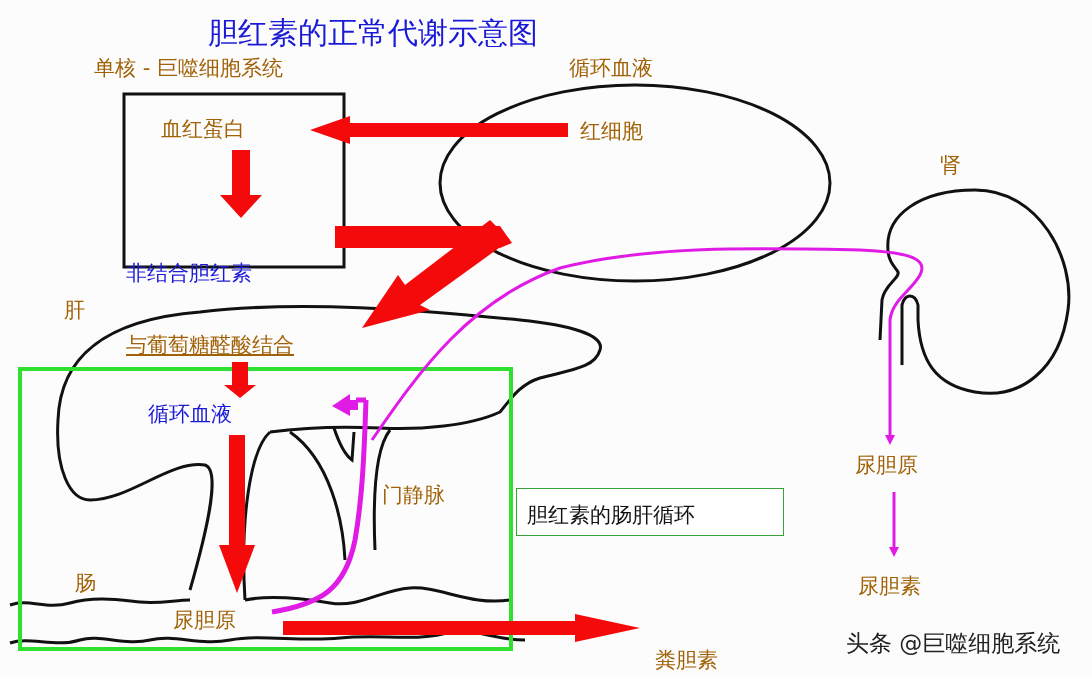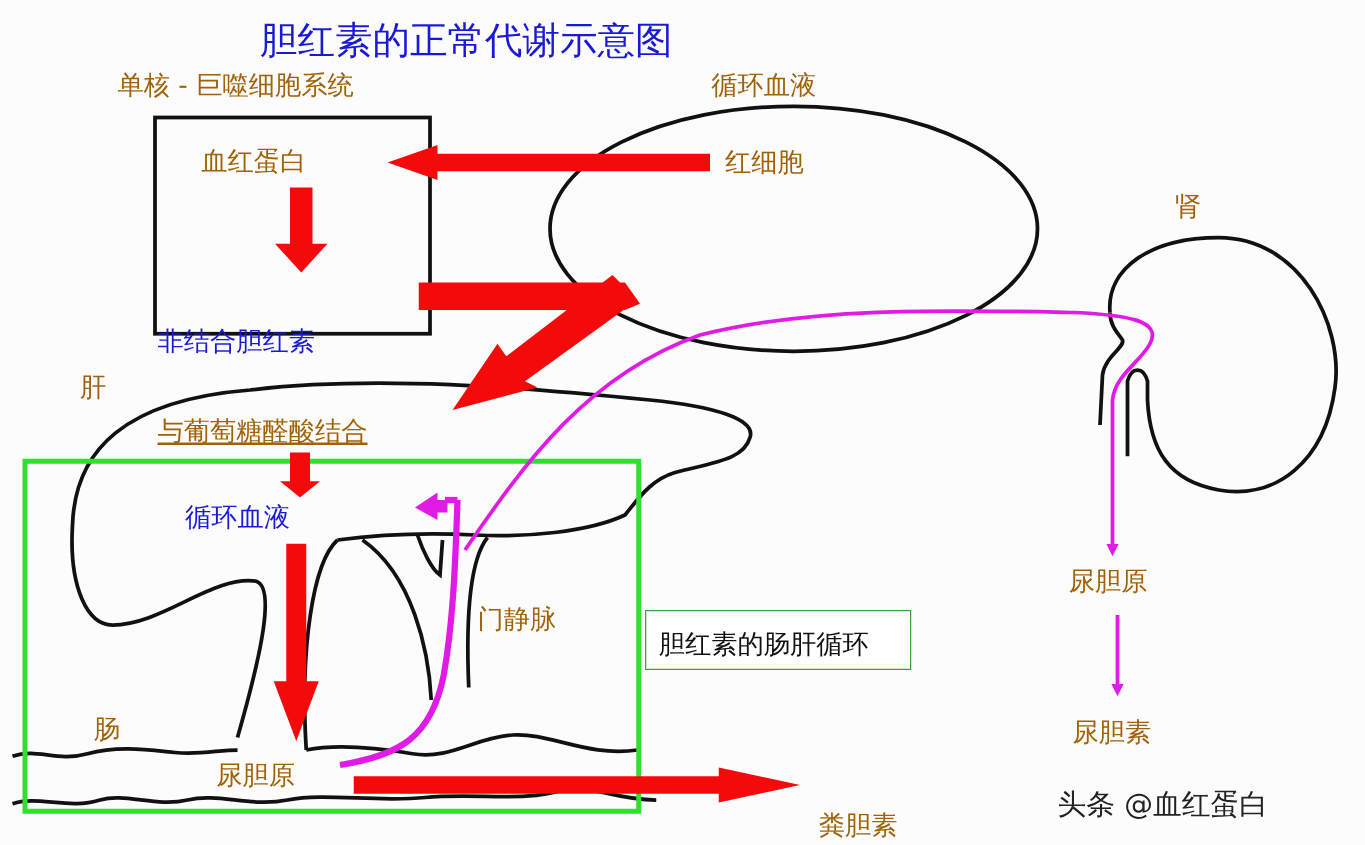--- a/index.html
+++ b/index.html
@@ -1,21 +1,21 @@
 <!DOCTYPE html>
 <html><head>
 <meta charset="utf-8">
 <style>
   html, body { margin: 0; padding: 0; background: #fdfdfd; }
   #stage { position: relative; width: 1092px; height: 676px; overflow: hidden; background: #fdfcfd; font-family: "DejaVu Sans", "Liberation Sans", sans-serif; }
   svg.diagram { position: absolute; left: 0; top: 0; }
   .lbl { position: absolute; white-space: nowrap; font-size: 21px; color: #a16207; line-height: 1; letter-spacing: 0px; }
   .blue { color: #1a1ad6; }
   .title { font-size: 30px; }
-  .legend-box { position: absolute; left: 516px; top: 488px; width: 213px; height: 48px; border: 1.5px solid #3aa23a; background: #fff; box-sizing: border-box; }
+  .legend-box { position: absolute; left: 516px; top: 488px; width: 268px; height: 48px; border: 1.5px solid #3aa23a; background: #fff; box-sizing: border-box; }
   .legend-box span { position: absolute; left: 10px; top: 12px; font-size: 21px; color: #111; white-space: nowrap; }
   .wm { position: absolute; font-size: 23px; color: #222; white-space: nowrap; }
 </style>
 </head>
 <body>
 
 <div id="stage">
 
   <svg class="diagram" width="1092" height="676" viewBox="0 0 1092 676">
     <defs>
@@ -81,14 +81,14 @@
   <div class="lbl" style="left:75px; top:573px;">肠</div>
   <div class="lbl" style="left:173px; top:610px;">尿胆原</div>
   <div class="lbl" style="left:655px; top:624px;margin-top:26px;">粪胆素</div>
   <div class="lbl" style="left:855px; top:455px;">尿胆原</div>
   <div class="lbl" style="left:858px; top:576px;">尿胆素</div>
 
   <div class="legend-box">
     <span>胆红素的肠肝循环</span>
   </div>
 
-  <div class="wm" style="left:846px; top:628px;">头条 @血红蛋白</div>
+  <div class="wm" style="left:846px; top:628px;">头条 @巨噬细胞系统</div>
 </div>
 
 </body></html>

